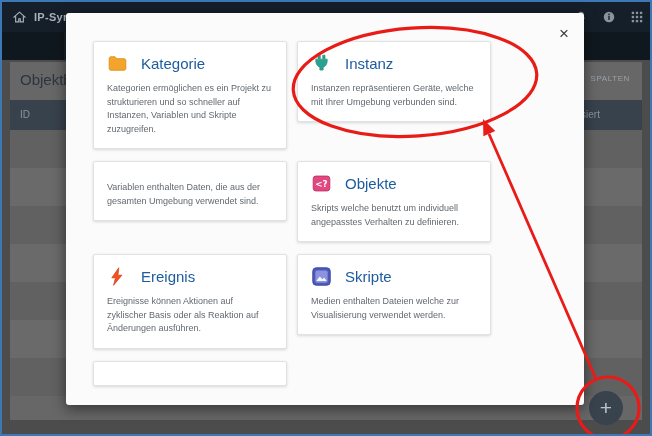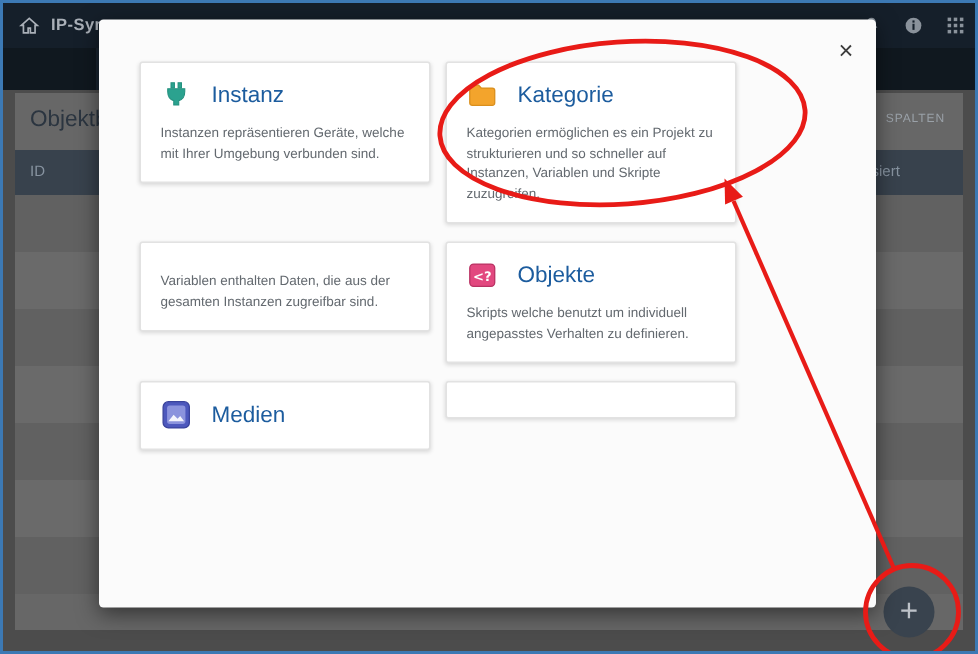--- a/index.html
+++ b/index.html
@@ -117,65 +117,75 @@
 
   <button class="fab">+</button>
 
   <div class="modal">
     <button class="close-btn">×</button>
     <div class="cards">
 
       <div class="card">
         <div class="card-head">
           <svg width="21" height="21" viewBox="0 0 24 24">
+            <path d="M2.5 6.2c0-1 .8-1.9 1.9-1.9h4.8l2 2.2h8.4c1 0 1.9.9 1.9 1.9v9.4c0 1-.9 1.9-1.9 1.9H4.4c-1.1 0-1.9-.9-1.9-1.9z" fill="#f3a42c" stroke="#da8f1d" stroke-width="1"></path>
+          </svg>
+          <span class="card-title">Kategorie</span>
+        </div>
+        <div class="card-desc">Kategorien ermöglichen es ein Projekt zu strukturieren und so schneller auf Instanzen, Variablen und Skripte zuzugreifen.</div>
+      </div>
+
+      <div class="card">
+        <div class="card-head">
+          <svg width="21" height="21" viewBox="0 0 24 24">
             <g fill="#2ba28f" stroke="#23907e" stroke-width="0.8">
               <path d="M8 2.5h2.6v4H8zM13.4 2.5H16v4h-2.6z"></path>
               <path d="M5.5 7h13v2.2c0 3.8-2.2 6.3-4.6 7v3.3h-3.8v-3.3C7.7 15.5 5.5 13 5.5 9.2z"></path>
             </g>
           </svg>
           <span class="card-title">Instanz</span>
         </div>
         <div class="card-desc">Instanzen repräsentieren Geräte, welche mit Ihrer Umgebung verbunden sind.</div>
       </div>
 
       <div class="card">
-        <div class="card-head">
-          <svg width="21" height="21" viewBox="0 0 24 24">
-            <path d="M2.5 6.2c0-1 .8-1.9 1.9-1.9h4.8l2 2.2h8.4c1 0 1.9.9 1.9 1.9v9.4c0 1-.9 1.9-1.9 1.9H4.4c-1.1 0-1.9-.9-1.9-1.9z" fill="#f3a42c" stroke="#da8f1d" stroke-width="1"></path>
-          </svg>
-          <span class="card-title">Kategorie</span>
-        </div>
-        <div class="card-desc">Kategorien ermöglichen es ein Projekt zu strukturieren und so schneller auf Instanzen, Variablen und Skripte zuzugreifen.</div>
-      </div>
-
-      <div class="card">
-        <div class="card-desc">Variablen enthalten Daten, die aus der gesamten Instanzen zugreifbar sind.</div>
+        <div class="card-desc">Variablen enthalten Daten, die aus der gesamten Umgebung verwendet sind.</div>
       </div>
 
       <div class="card">
         <div class="card-head">
           <svg width="21" height="21" viewBox="0 0 24 24">
             <rect x="2.5" y="3.5" width="19" height="17" rx="3" fill="#e2487f" stroke="#b93263" stroke-width="1"></rect>
             <text x="12" y="16" font-size="10" font-weight="bold" fill="#fff" text-anchor="middle" font-family="DejaVu Sans, sans-serif">&lt;?</text>
           </svg>
           <span class="card-title">Objekte</span>
         </div>
         <div class="card-desc">Skripts welche benutzt um individuell angepasstes Verhalten zu definieren.</div>
       </div>
 
+      <div class="card">
+        <div class="card-head">
+          <svg width="21" height="21" viewBox="0 0 24 24">
+            <path d="M13.5 2 5.5 13.5h4.2L7.5 22 17 10.5h-4.5z" fill="#f4511e" stroke="#c83c12" stroke-width="0.8"></path>
+          </svg>
+          <span class="card-title">Ereignis</span>
+        </div>
+        <div class="card-desc">Ereignisse können Aktionen auf zyklischer Basis oder als Reaktion auf Änderungen ausführen.</div>
+      </div>
 
       <div class="card">
         <div class="card-head">
           <svg width="21" height="21" viewBox="0 0 24 24">
             <rect x="2" y="2" width="20" height="20" rx="4" fill="#4d58bd" stroke="#3a439c" stroke-width="1"></rect>
             <rect x="5" y="5" width="14" height="14" rx="2" fill="#8b93dd"></rect>
             <path d="M6 17l4-5 3 3 2-2 3 4z" fill="#fff" opacity="0.9"></path>
           </svg>
-          <span class="card-title">Medien</span>
+          <span class="card-title">Skripte</span>
         </div>
+        <div class="card-desc">Medien enthalten Dateien welche zur Visualisierung verwendet werden.</div>
       </div>
 
       <div class="card">
       </div>
 
     </div>
   </div>
 
   <svg class="annot" width="648" height="432" viewBox="0 0 648 432">
     <ellipse cx="413" cy="80" rx="122" ry="54" fill="none" stroke="#e81b17" stroke-width="3.2" transform="rotate(-4 413 80)"></ellipse>

